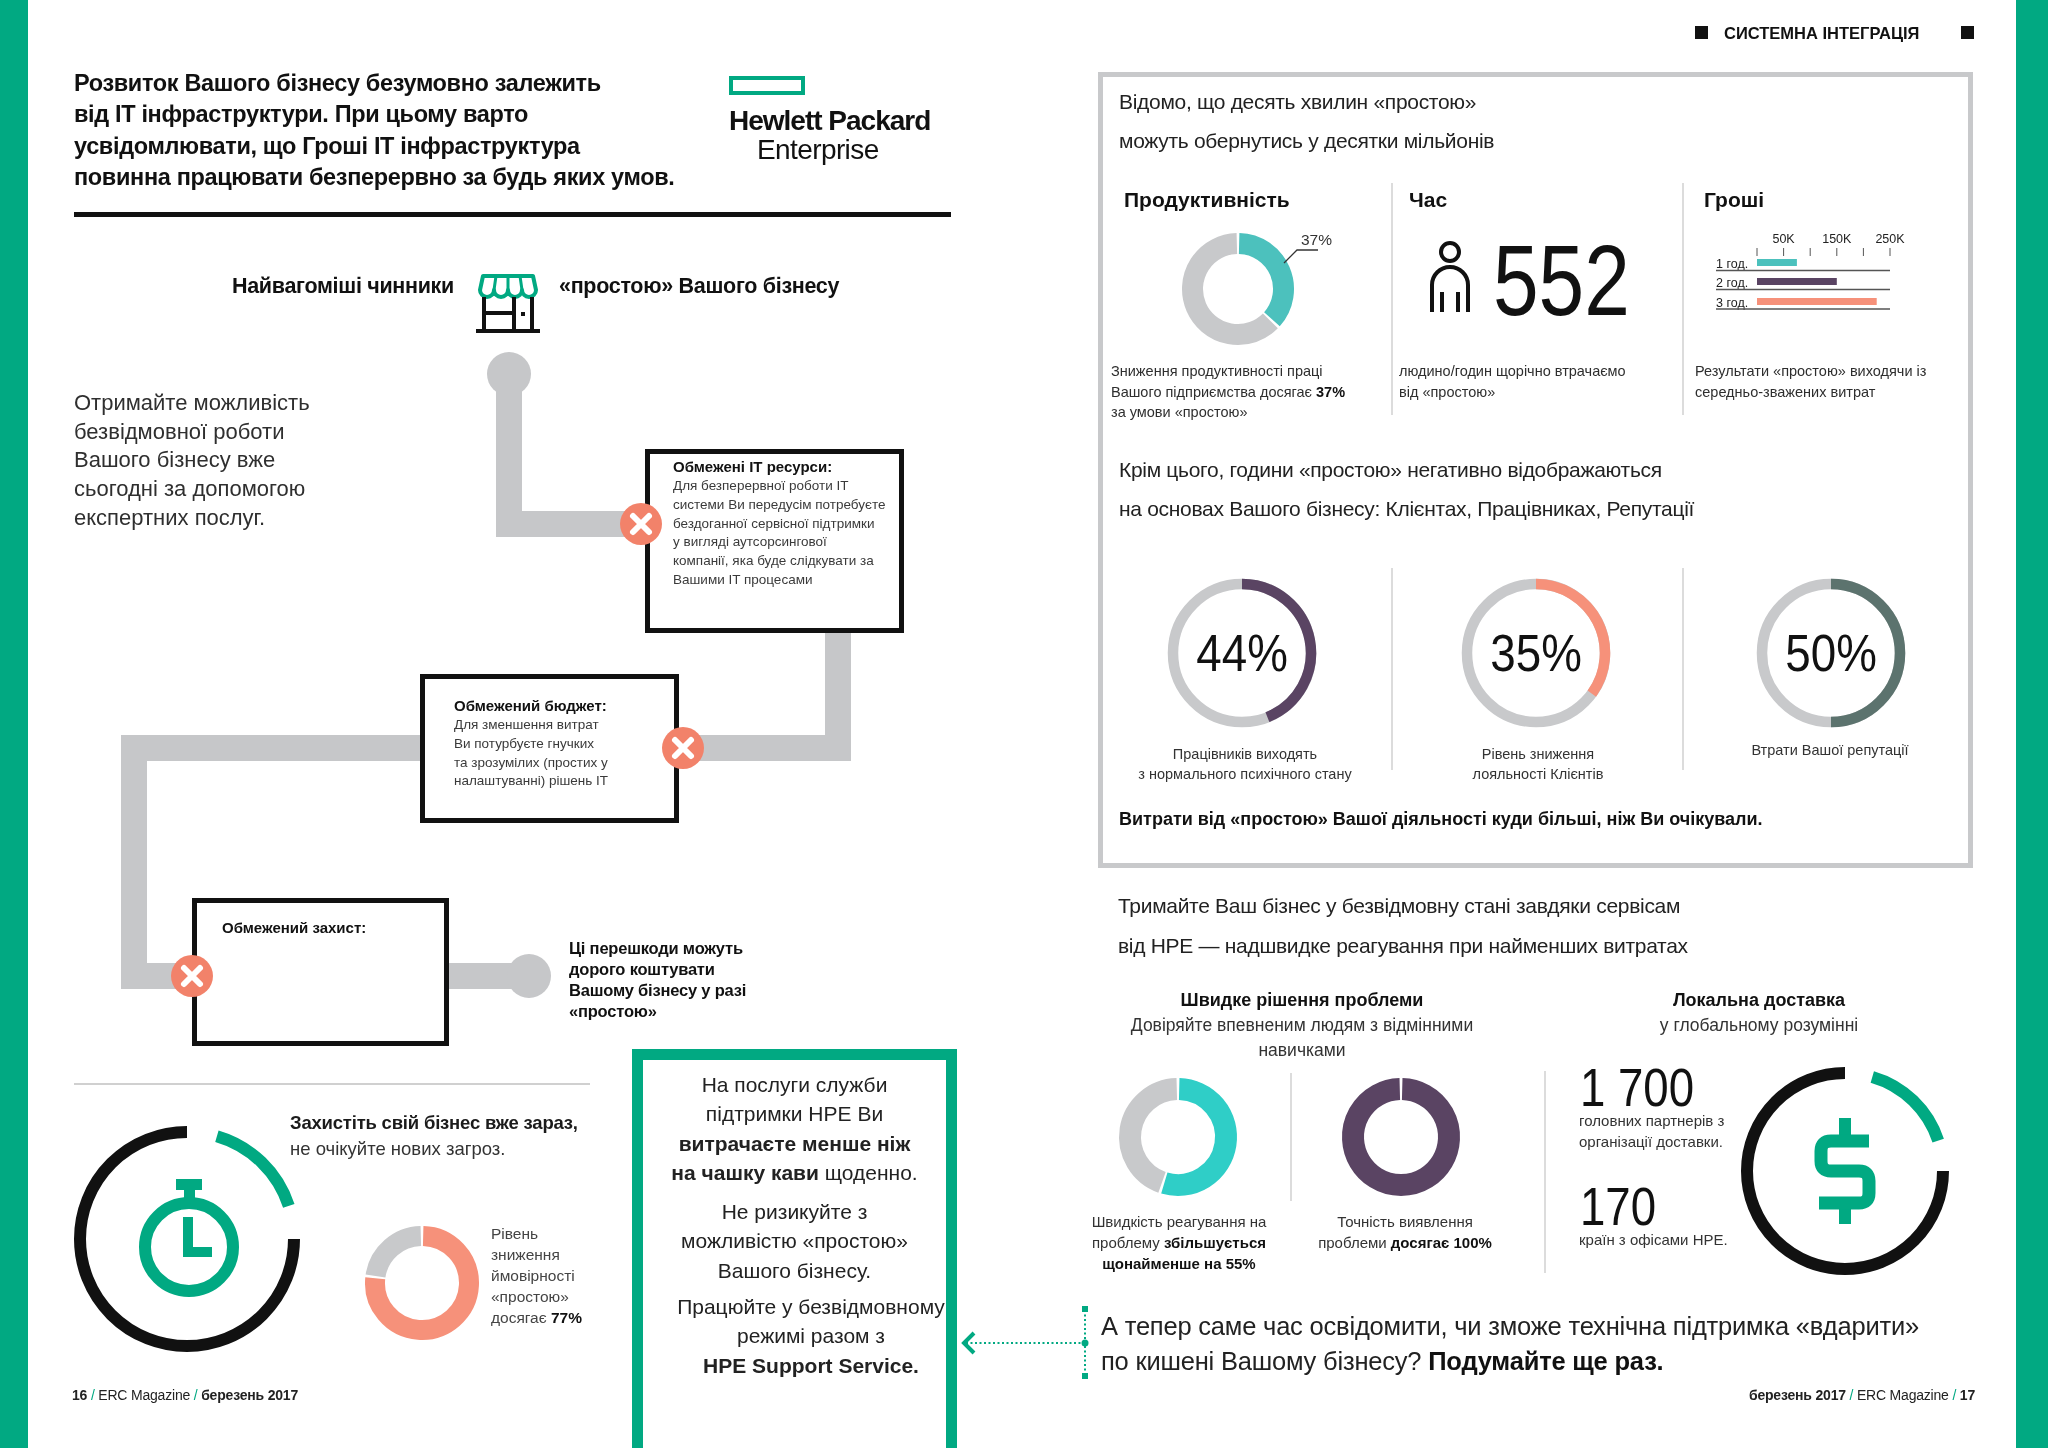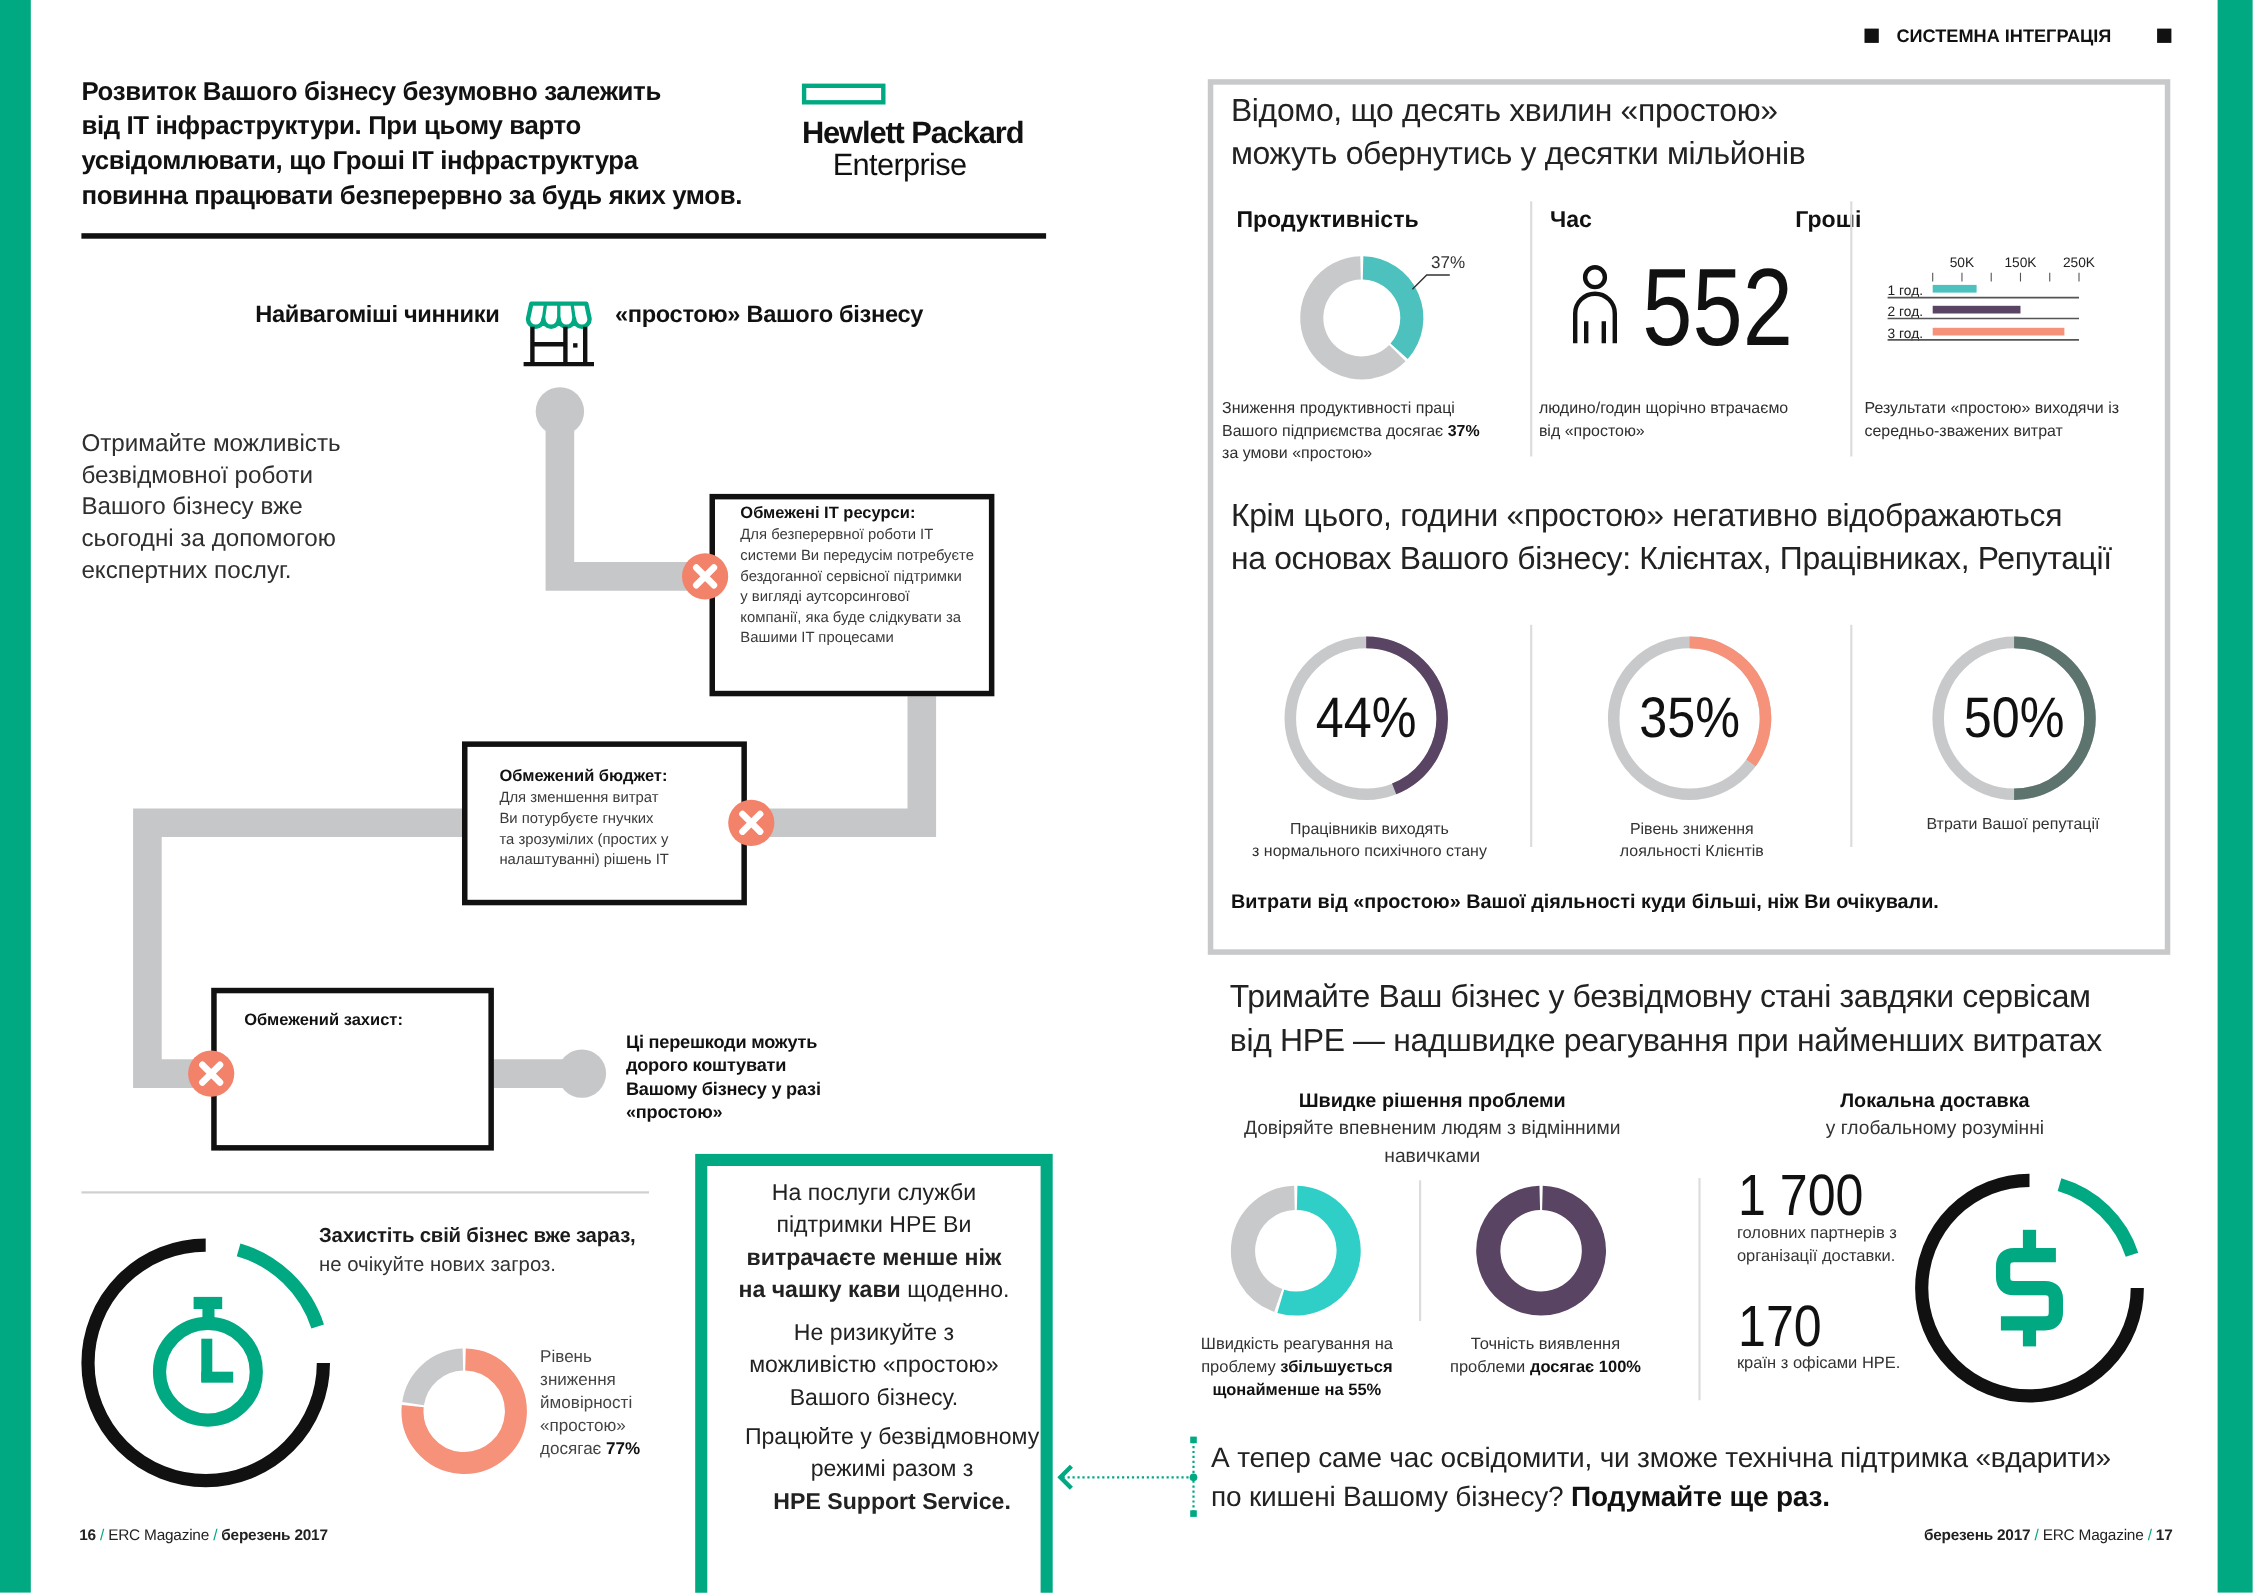--- a/index.html
+++ b/index.html
@@ -29,21 +29,21 @@
 .prob-label{left:491px;top:1223px;font-size:15.5px;line-height:21px;color:#444;}
 .footer{top:1386px;font-size:14px;line-height:18px;white-space:nowrap;color:#222;letter-spacing:-0.2px;}
 .sep{color:#01a982;}
 .support-box{left:632px;top:1049px;width:325px;height:420px;border:11px solid #01a982;background:#fff;}
 .support-text{left:643px;top:1070px;width:303px;text-align:center;font-size:21px;line-height:29.3px;color:#222;}
 .support-text .p2{margin-top:10px;}
 .support-text .p3{margin-top:7px;padding-left:33px;}
 .sec-sq{width:13px;height:13px;background:#111;top:26px;}
 .sec-label{left:1724px;top:23px;font-size:16.5px;line-height:20px;font-weight:bold;white-space:nowrap;color:#111;}
 .gray-box{left:1098px;top:72px;width:875px;height:796px;border:5px solid #c8c9cb;}
-.hd{font-size:29px;line-height:39px;color:#222;letter-spacing:-0.3px;}
+.hd{font-size:21px;line-height:39px;color:#222;letter-spacing:-0.3px;}
 .col-head{top:187px;font-size:21px;line-height:26px;font-weight:bold;white-space:nowrap;color:#111;}
 .vdiv{width:2px;background:#dcdcdc;}
 .desc{font-size:14.5px;line-height:20.5px;color:#2e2e2e;}
 .big552{left:1493px;top:230px;font-size:100px;line-height:100px;transform:scaleX(0.82);transform-origin:left top;color:#111;white-space:nowrap;}
 .ring-label{top:578px;width:150px;height:150px;line-height:150px;text-align:center;font-size:52px;color:#111;}
 .ring-label span{display:inline-block;transform:scaleX(0.88);}
 .ring-desc{width:300px;text-align:center;font-size:14.5px;line-height:20px;color:#333;}
 .conclusion{left:1119px;top:807px;font-size:18px;line-height:25px;font-weight:bold;color:#111;}
 .sub-head{width:400px;text-align:center;top:988px;font-size:18px;line-height:24px;font-weight:bold;color:#111;}
 .sub-text{width:400px;text-align:center;top:1013px;font-size:17.5px;line-height:25px;color:#333;}
@@ -219,21 +219,21 @@
 
 <div class="abs gray-box"></div>
 
 <div class="abs hd" style="left:1119px;top:82px;">
   <span class="ln">Відомо, що десять хвилин «простою»</span>
   <span class="ln">можуть обернутись у десятки мільйонів</span>
 </div>
 
 <div class="abs col-head" style="left:1124px;">Продуктивність</div>
 <div class="abs col-head" style="left:1409px;">Час</div>
-<div class="abs col-head" style="left:1632px;">Гроші</div>
+<div class="abs col-head" style="left:1704px;">Гроші</div>
 
 <div class="abs vdiv" style="left:1391px;top:183px;height:232px;"></div>
 <div class="abs vdiv" style="left:1682px;top:183px;height:232px;"></div>
 
 <svg class="abs" style="left:1178px;top:229px;" width="120" height="120">
     <path d="M 92.37 91.97 A 45.5 45.5 0 1 1 58.86 14.51" fill="none" stroke="#c8c9cb" stroke-width="21"></path>
     <path d="M 61.14 14.51 A 45.5 45.5 0 0 1 93.94 90.30" fill="none" stroke="#4cc1bd" stroke-width="21"></path>
   </svg>
 <svg class="abs" style="left:1280px;top:245px;" width="45" height="25">
   <polyline points="4,18 17,5 38,5" fill="none" stroke="#333" stroke-width="1.3"></polyline>

